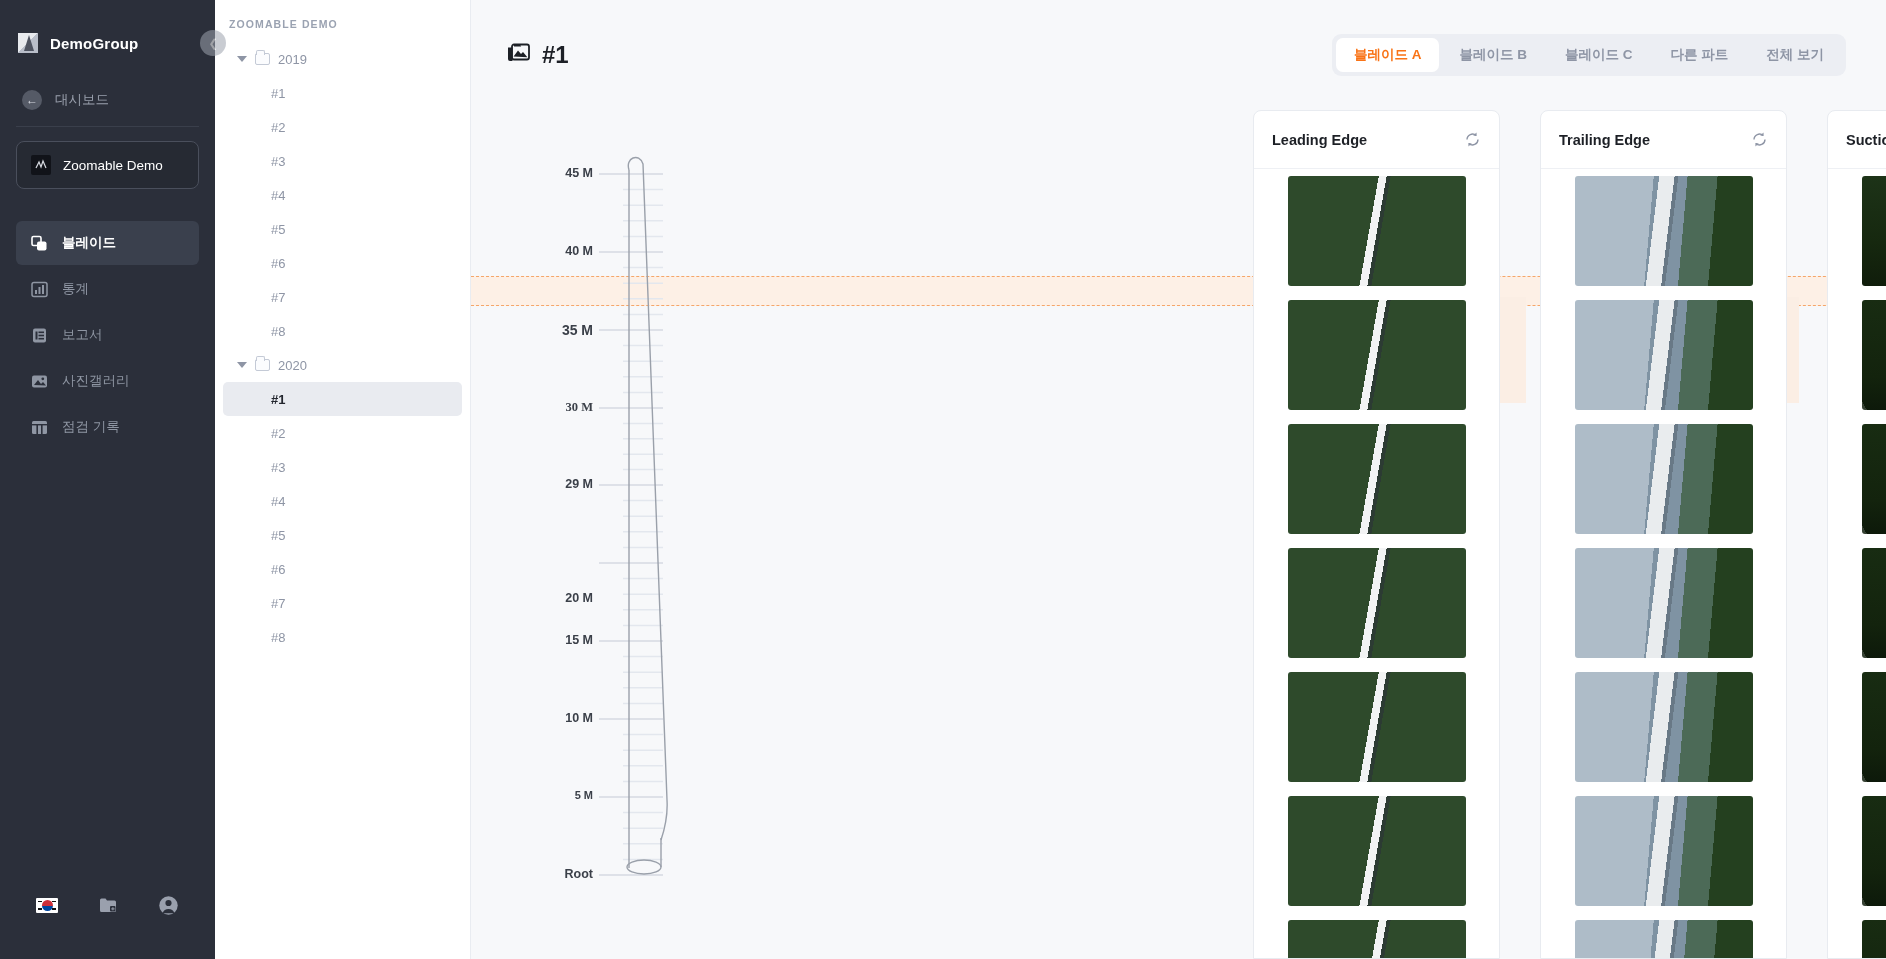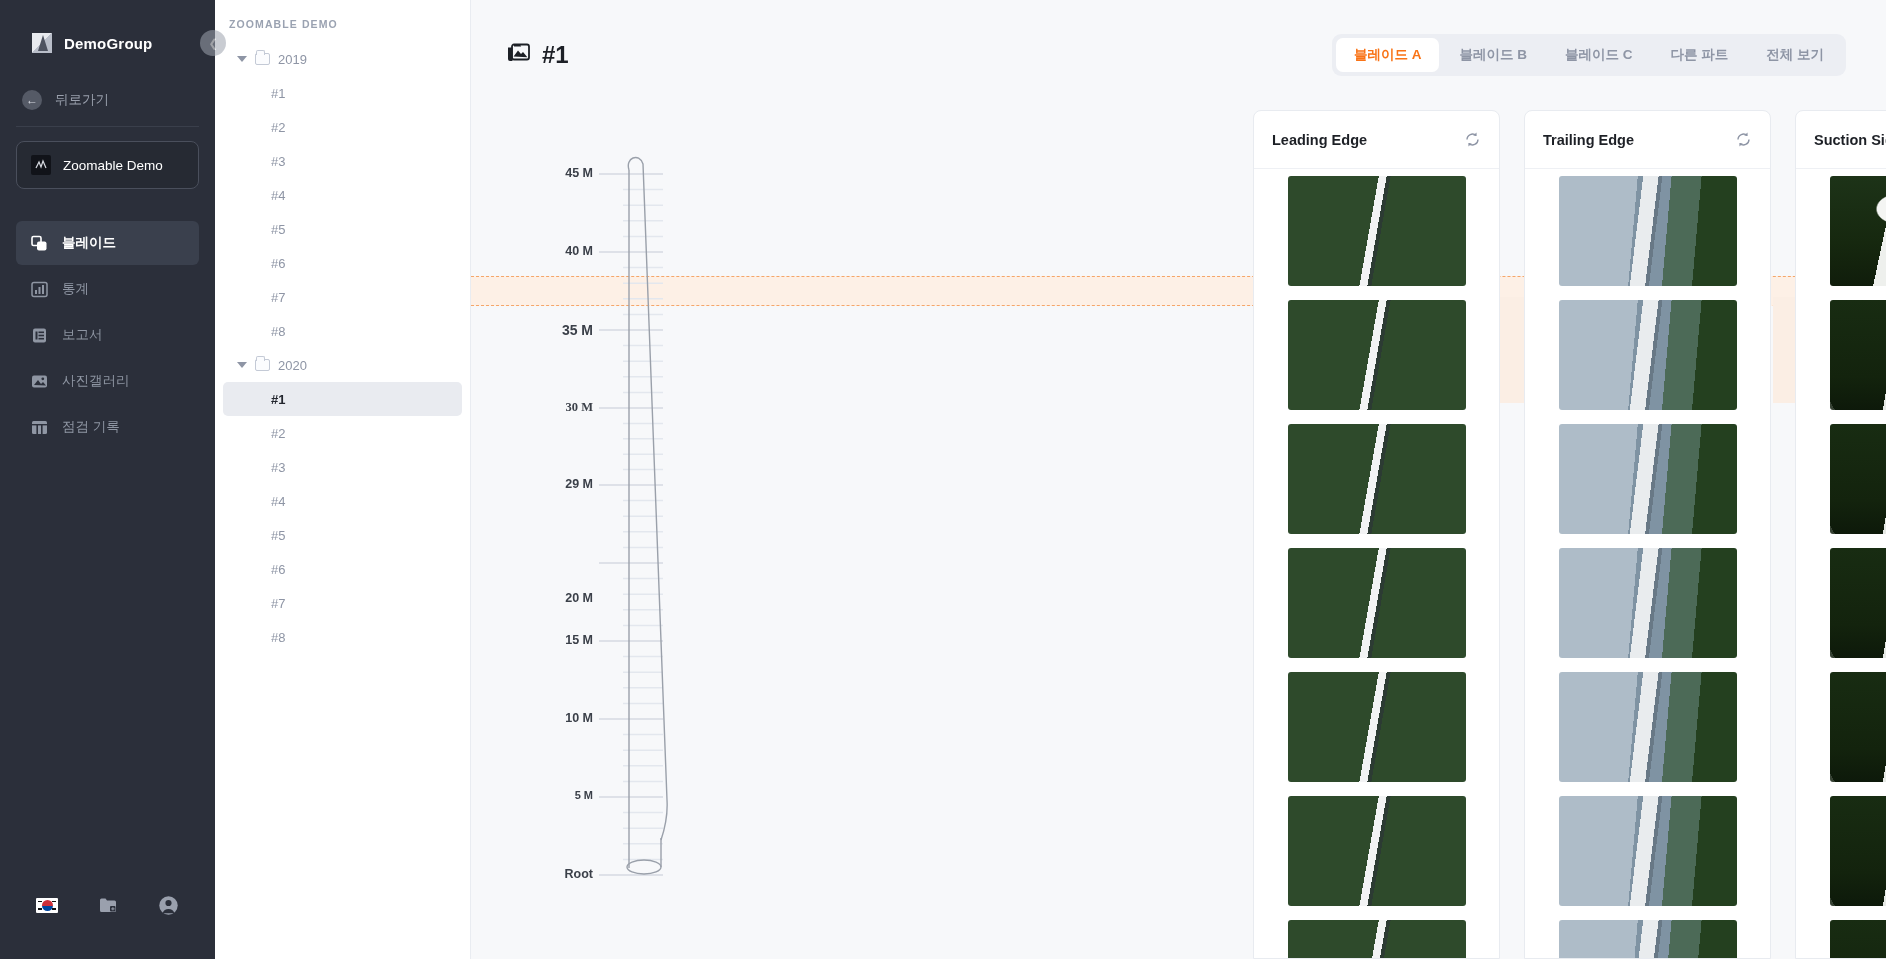--- a/index.html
+++ b/index.html
@@ -15,21 +15,21 @@
   .sidebar {
     width: 215px; height: 959px;
     background: #2b2f3a;
     flex: 0 0 215px;
     display: flex; flex-direction: column;
     position: relative;
     z-index: 5;
   }
   .brand {
     display: flex; align-items: center; gap: 12px;
-    padding: 24px 0 0 32px; height: 62px;
+    padding: 24px 0 0 18px; height: 62px;
   }
   .brand-logo {
     width: 20px; height: 20px;
     background: linear-gradient(135deg,#e8eaee 0 50%, #b9bec9 50% 100%);
     position: relative;
   }
   .brand-logo::after{
     content:""; position:absolute; left:6px; top:2px;
     width:0;height:0;border-left:5px solid transparent;border-right:5px solid transparent;
     border-bottom:16px solid #4e5360;
@@ -153,21 +153,21 @@
   }
   .hl-band::before,.hl-band::after{
     content:""; position:absolute; left:0; right:0; height:0;
     border-top:1.4px dashed #f5a66a;
   }
   .hl-band::before{ top:0;} .hl-band::after{ bottom:0;}
 
   
   .cols{
     position:absolute; left:782px; top:0; right:0; height:849px;
-    display:flex; gap:24px; padding-right:0;
+    display:flex; gap:40px; padding-right:0;
   }
   .col{
     width:247px; flex:0 0 247px;
     background:#fff; border:1px solid #e8ebf0;
     border-radius:8px 8px 0 0;
     display:flex; flex-direction:column; overflow:hidden;
   }
   .col-head{
     height:58px; display:flex; align-items:center; padding:0 18px;
     border-bottom:1px solid #eef0f4; flex:0 0 58px;
@@ -219,21 +219,21 @@
 
   <div class="sidebar">
 
     <div class="brand">
       <div class="brand-logo"></div>
       <div class="brand-name">DemoGroup</div>
     </div>
 
     <div class="back-row">
       <div class="back-circle">←</div>
-      <div class="back-label">뒤로가기</div>
+      <div class="back-label">대시보드</div>
     </div>
 
     <div class="sb-divider"></div>
 
     <div class="project-card">
       <div class="project-thumb">
         <svg width="14" height="14" viewBox="0 0 14 14">
             <path d="M2 10 L5 4 L7 9 L9 3 L12 10" stroke="#d8dbe2" stroke-width="1.2" fill="none"></path>
           </svg>
       </div>

